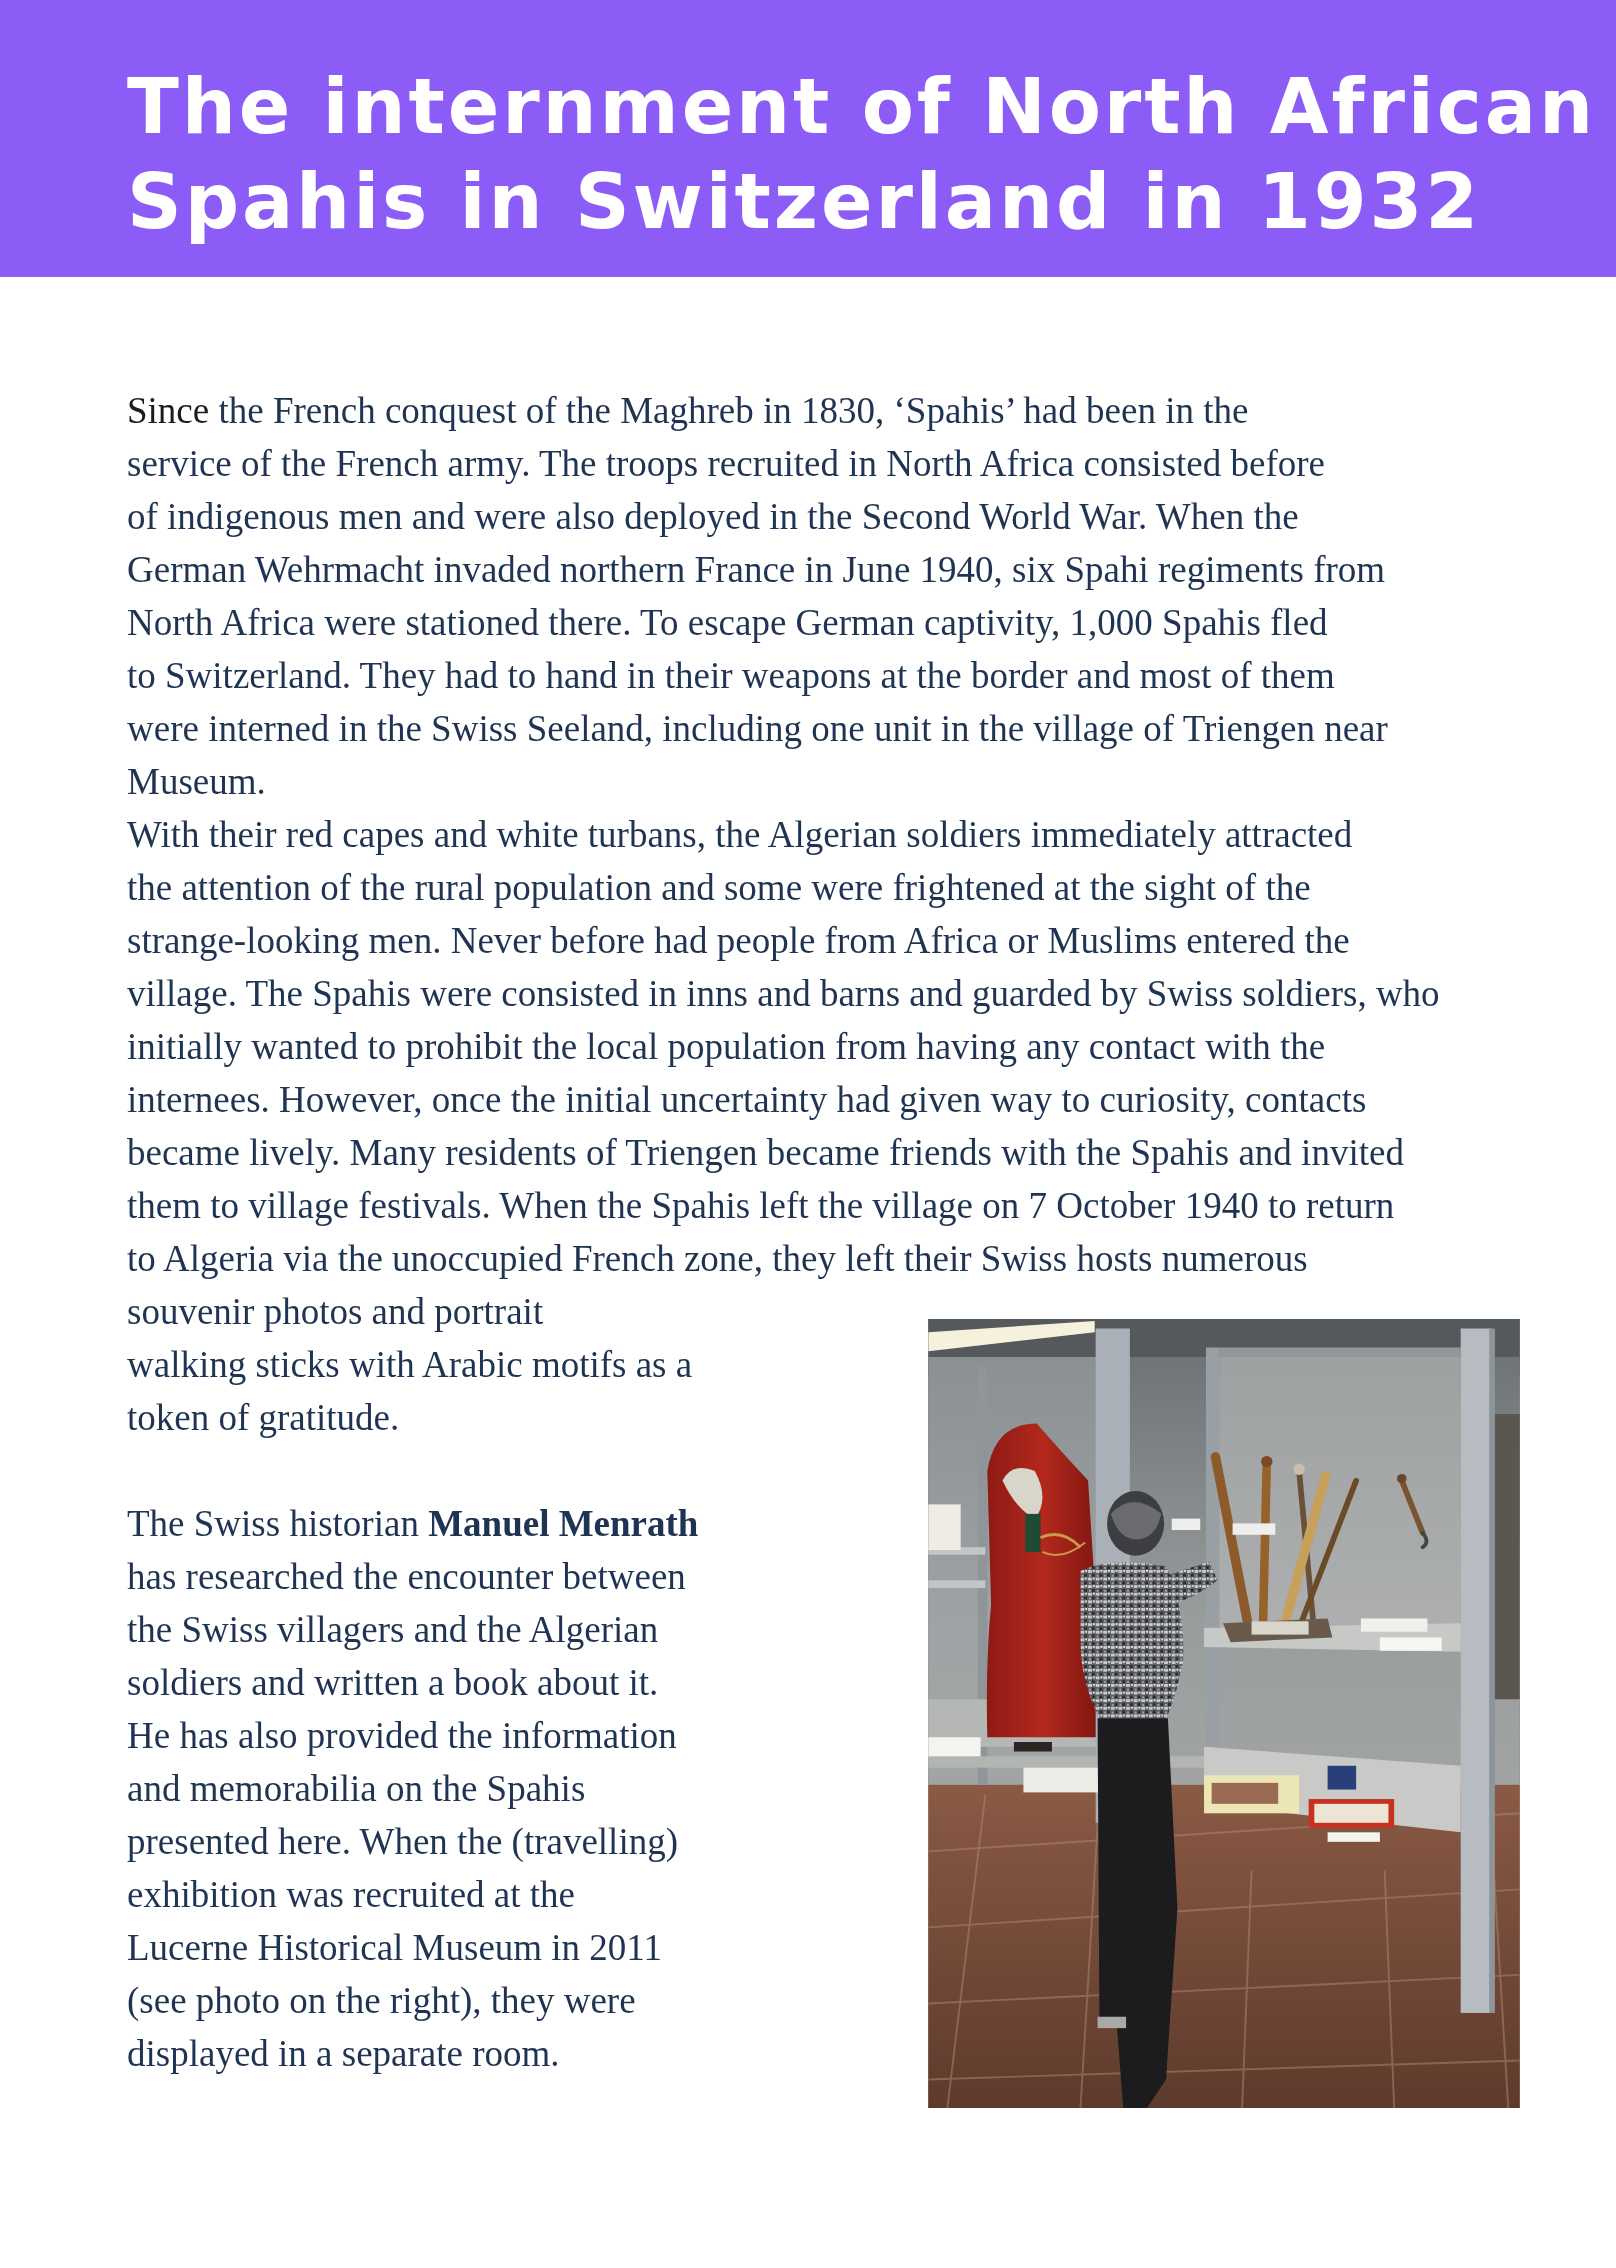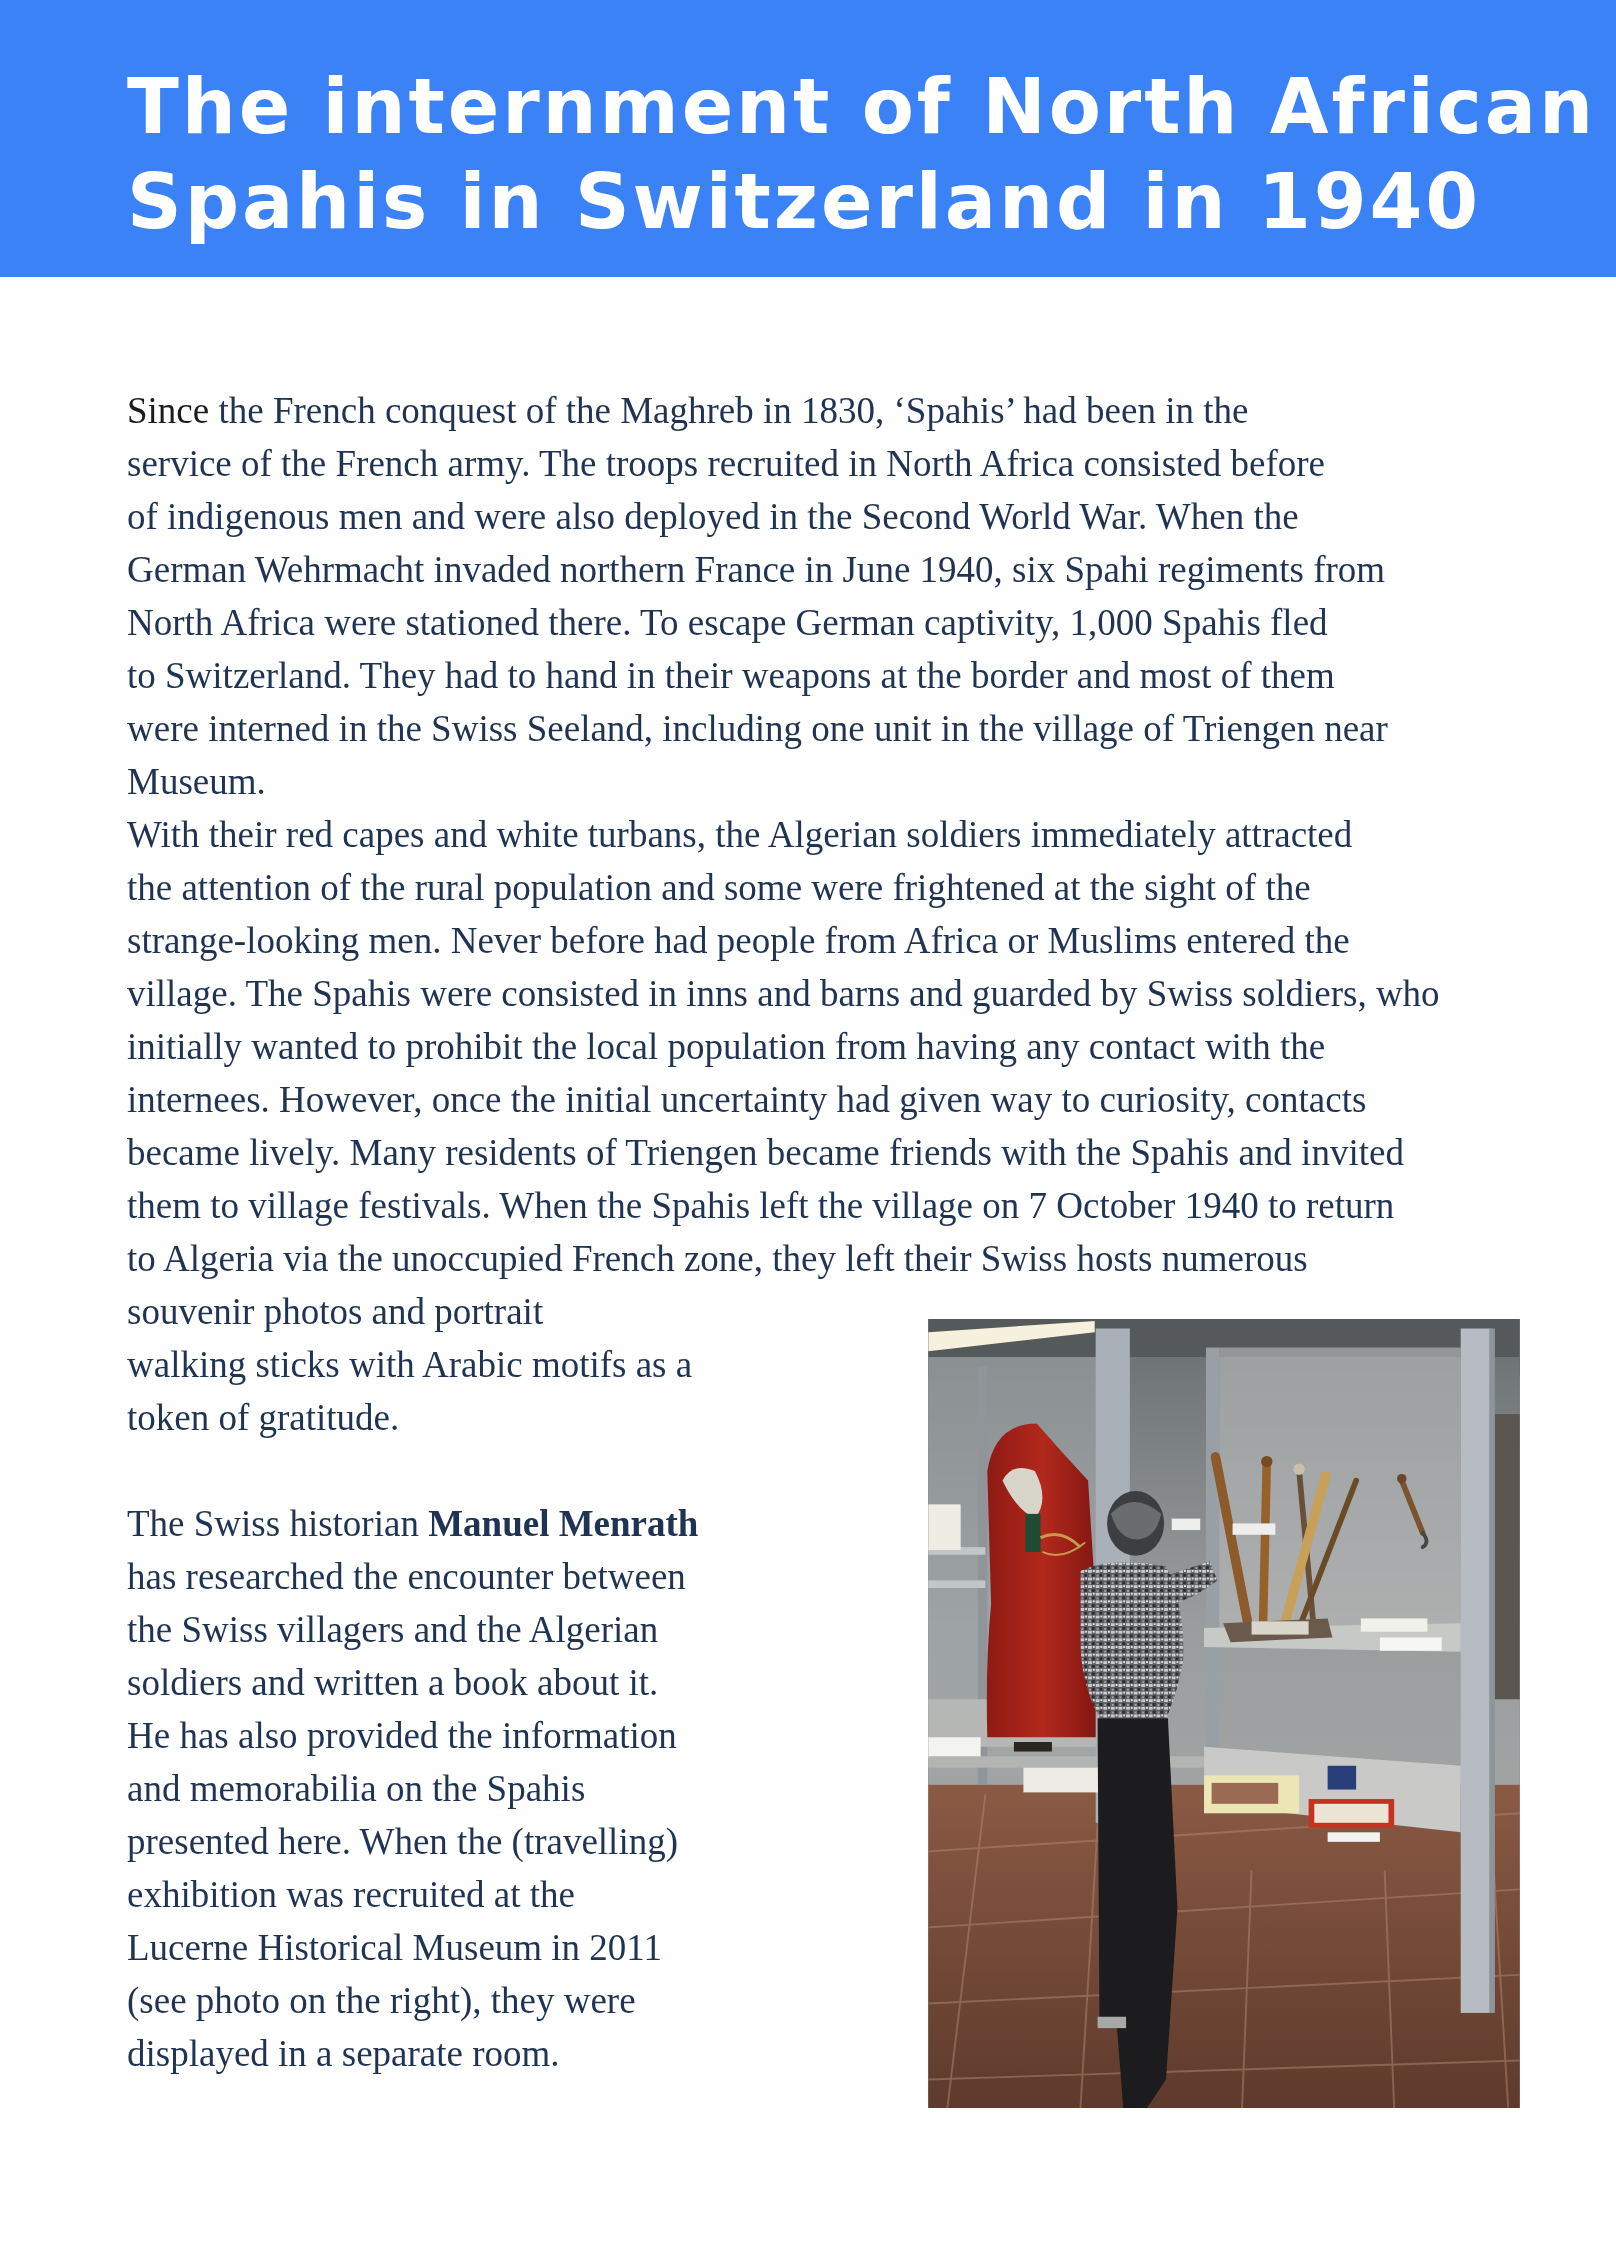--- a/index.html
+++ b/index.html
@@ -11,21 +11,21 @@
       width: 1617px;
       height: 2268px;
       position: relative;
       overflow: hidden;
     }
     .header {
       position: absolute;
       left: 0; top: 0;
       width: 1617px;
       height: 277px;
-      background: #3b82f6;
+      background: #8b5cf6;
     }
     .title {
       position: absolute;
       left: 127px;
       top: 59px;
       margin: 0;
       color: #ffffff;
       font-family: "DejaVu Sans", sans-serif;
       font-weight: bold;
       font-size: 76px;
@@ -60,21 +60,21 @@
       background: #8b8e90;
     }
     .photo svg { display: block; }
   </style>
 </head>
 <body>
 
 <div class="header">
   <h1 class="title">
     <span class="tl">The internment of North African</span>
-    <span class="tl">Spahis in Switzerland in 1940</span>
+    <span class="tl">Spahis in Switzerland in 1932</span>
   </h1>
 </div>
 
 <div class="body-text">
   <div>
     <span class="ln first-word-dark"><span class="lead">Since</span><span> the French conquest of the Maghreb in 1830, ‘Spahis’ had been in the</span></span>
     <span class="ln">service of the French army. The troops recruited in North Africa consisted before</span>
     <span class="ln">of indigenous men and were also deployed in the Second World War. When the</span>
     <span class="ln">German Wehrmacht invaded northern France in June 1940, six Spahi regiments from</span>
     <span class="ln">North Africa were stationed there. To escape German captivity, 1,000 Spahis fled</span>

